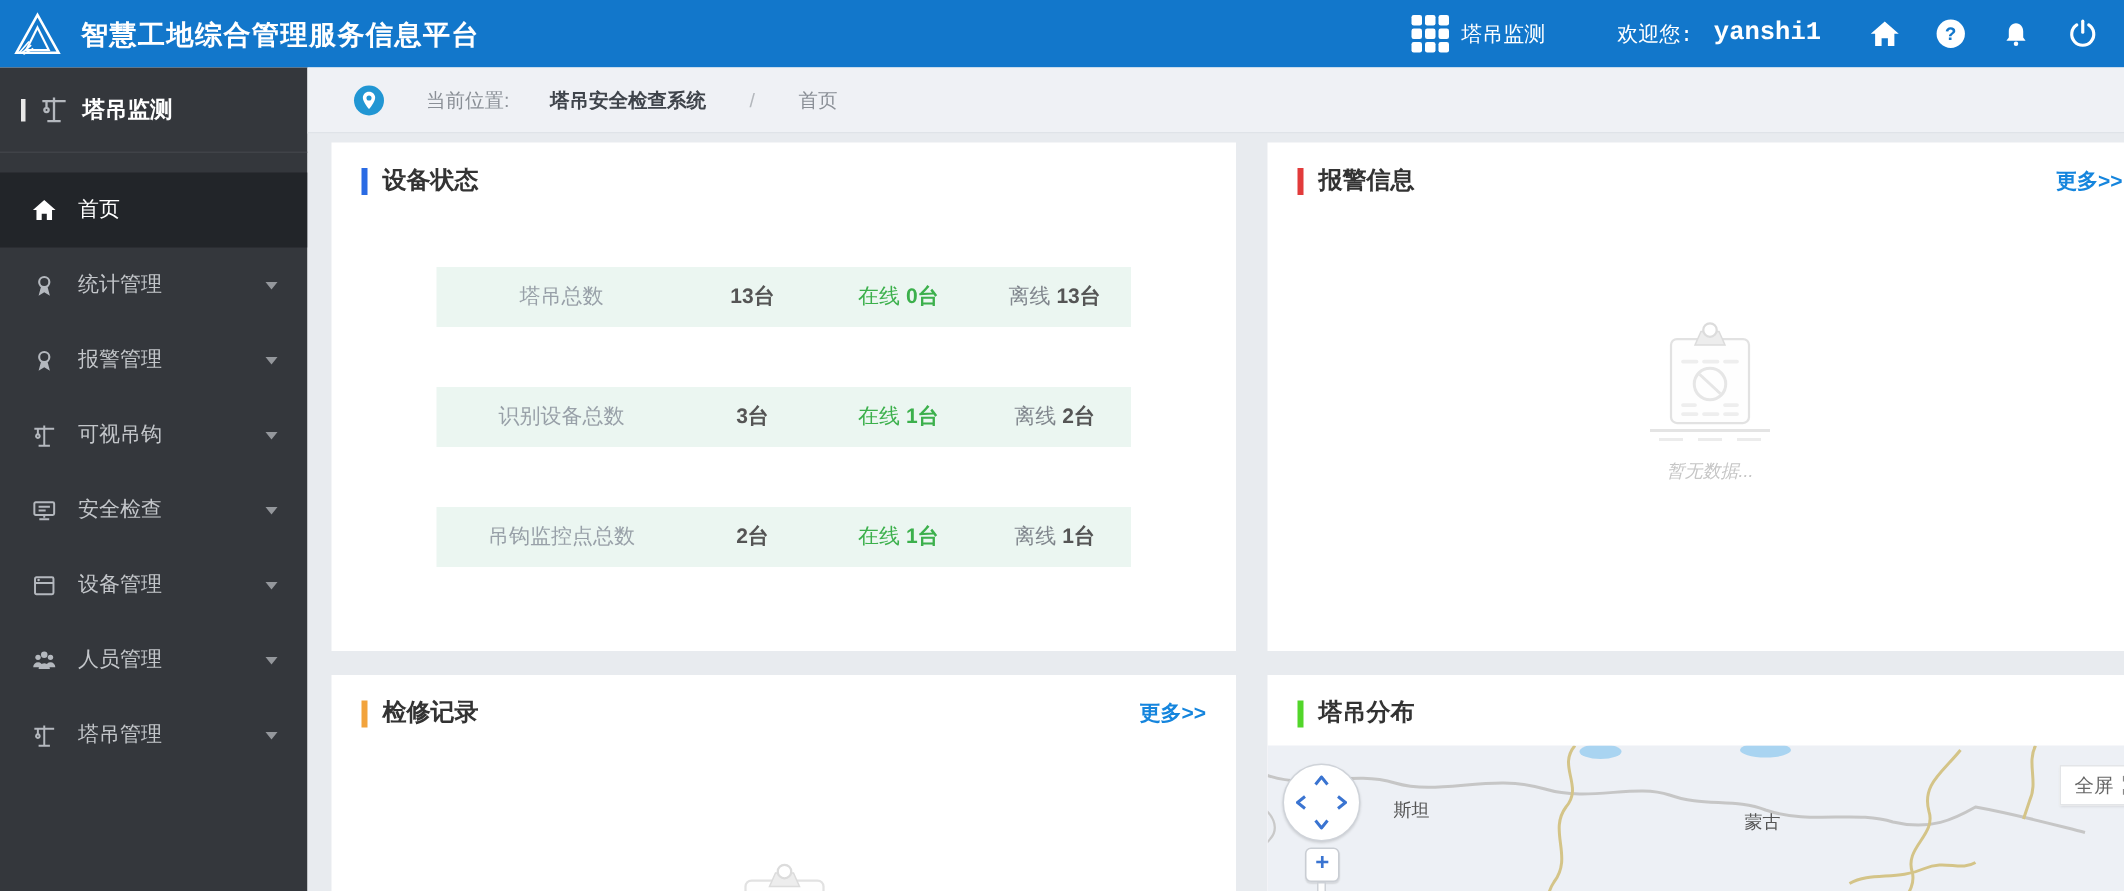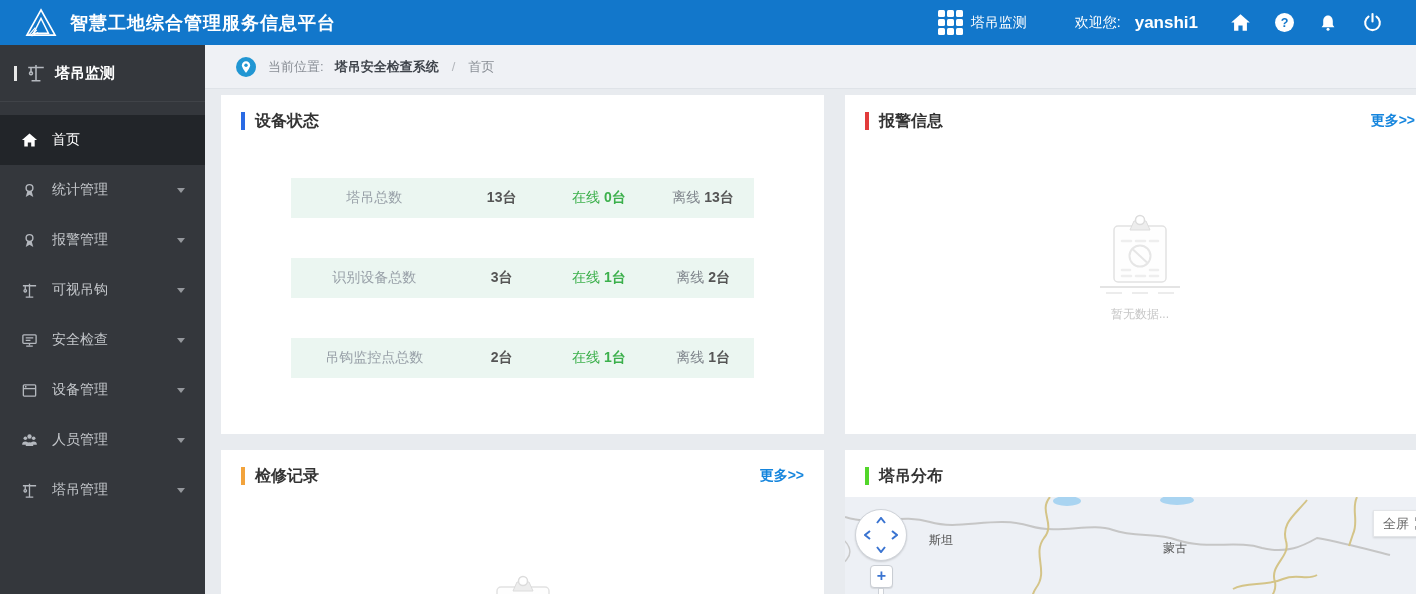--- a/index.html
+++ b/index.html
@@ -1,21 +1,21 @@
 <!DOCTYPE html>
 <html><head>
 <meta charset="utf-8">
 <style>
   * { margin:0; padding:0; box-sizing:border-box; }
   html,body { width:1416px; height:594px; overflow:hidden;
     font-family:"Liberation Sans","DejaVu Sans",sans-serif; }
 
   
   .topbar { height:45px; background:#1277cb; display:flex; align-items:center;
-    padding:0 22px; color:#fff; }
+    padding:0 6px; color:#fff;font-family:Liberation Mono, monospace; }
   .logo { width:38px; height:34px; display:flex; align-items:center; justify-content:center; margin-right:10px; }
   .app-title { font-size:18px; font-weight:bold; letter-spacing:1px; }
   .topbar-right { margin-left:auto; display:flex; align-items:center; gap:0; }
   .app-switcher { display:flex; align-items:center; gap:8px; cursor:pointer; margin-right:48px; }
   .grid3 { display:grid; grid-template-columns:repeat(3,7px); grid-gap:2px; }
   .grid3 span { width:7px; height:7px; background:#fff; border-radius:1.5px; }
   .app-switcher-label { font-size:14px; }
   .welcome { font-size:14px; margin-right:14px; }
   .username { font-size:17px; font-weight:bold; margin-right:20px; }
   .tb-icon { width:44px; height:45px; display:flex; align-items:center; justify-content:center; cursor:pointer; }
@@ -37,21 +37,21 @@
   .nav-icon svg { stroke:#b4b8be; fill:none; }
   .nav-icon svg .f { fill:#b4b8be; stroke:none; }
   .nav-item.active .nav-icon svg { stroke:#fff; }
   .nav-item.active .nav-icon svg .f { fill:#fff; }
   .caret { margin-left:auto; width:0; height:0; border-left:4.5px solid transparent;
     border-right:4.5px solid transparent; border-top:5px solid #94979c; }
 
   
   .content { flex:1; background:#e8ebef; overflow:hidden; }
   .breadcrumb { height:44px; background:#eff1f5; border-bottom:1px solid #dfe3e8;
-    display:flex; align-items:center; padding:12px 30px; gap:11px; font-size:13px; color:#8a8f96; }
+    display:flex; align-items:center; padding:12px 30px; gap:27px; font-size:13px; color:#8a8f96; }
   .bc-sys { color:#3f444b; font-weight:bold; }
   .bc-sep { color:#b3b7bc; margin:0 2px; }
 
   .cards { padding:6px 0 0 16px; display:grid; grid-template-columns:603px 590px;
     grid-template-rows:339px 300px; grid-gap:16px 21px; }
   .card { background:#fff; overflow:hidden; position:relative; }
   .card-head { display:flex; align-items:center; padding:15px 20px 0; }
   .accent { width:4px; height:18px; margin-right:10px; }
   .card-title { font-size:16px; font-weight:bold; color:#333; line-height:22px; }
   .more { margin-left:auto; font-size:14px; font-weight:bold; color:#1585dd;
@@ -65,21 +65,21 @@
   .sc-total { width:19%; color:#555; font-weight:bold; }
   .sc-online { width:23%; color:#3cb04c; }
   .sc-online b { margin-left:4px; }
   .sc-offline { width:22%; color:#80868d; }
   .sc-offline b { color:#555; margin-left:4px; }
 
   
   .empty { display:flex; flex-direction:column; align-items:center; }
   .empty-alarm { margin-top:80px; }
   .empty-maint { margin-top:86px; }
-  .empty-text { margin-top:8px; font-size:12px; color:#c6c6c6; }
+  .empty-text { margin-top:8px; font-size:12px; color:#c6c6c6;font-style:italic; }
 
   
   .map { position:relative; height:253px; margin-top:10px; background:#edf0f5; overflow:hidden; }
   .map svg.terrain { position:absolute; left:0; top:0; }
   .map-label { position:absolute; font-size:12px; color:#555; }
   .pan-ctl { position:absolute; left:10px; top:12px; width:52px; height:52px; border-radius:50%;
     background:#fff; border:1px solid #cfd3d9; box-shadow:0 1px 2px rgba(0,0,0,.15); }
   .pan-ctl span { position:absolute; width:12px; height:8px; display:flex; align-items:center; justify-content:center; cursor:pointer; }
   .pan-up   { left:19px; top:6px; }
   .pan-down { left:19px; bottom:6px; transform:rotate(180deg); }

